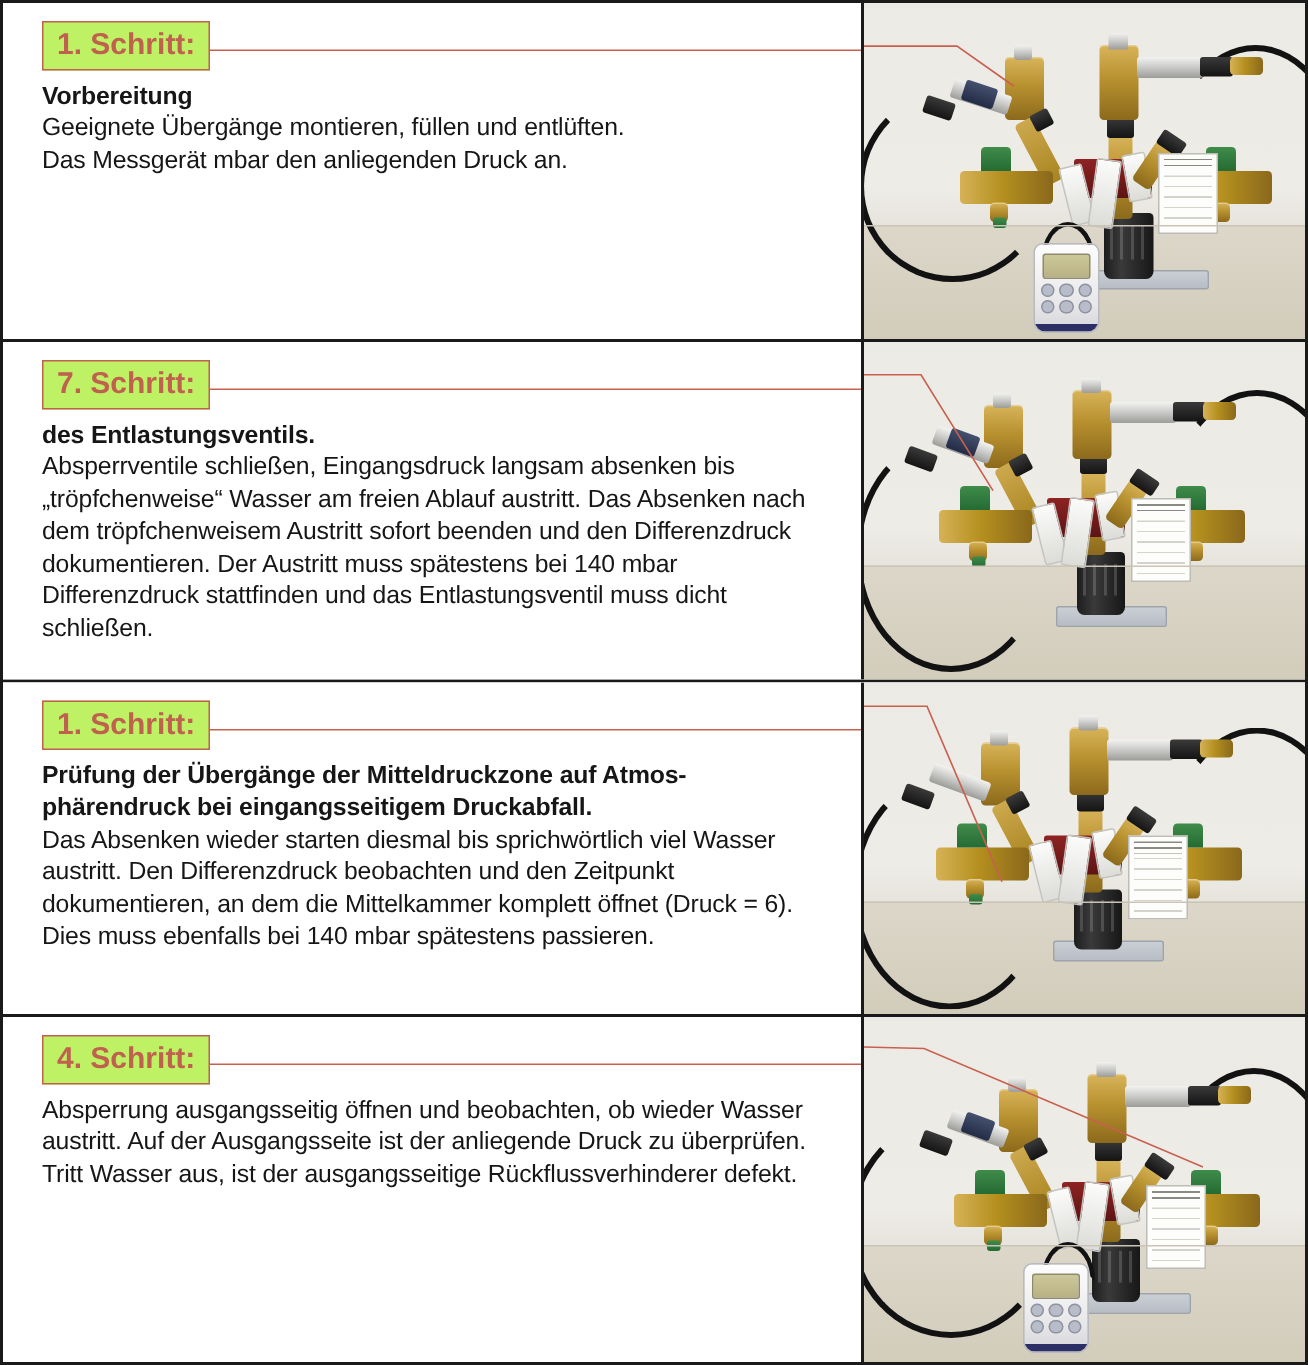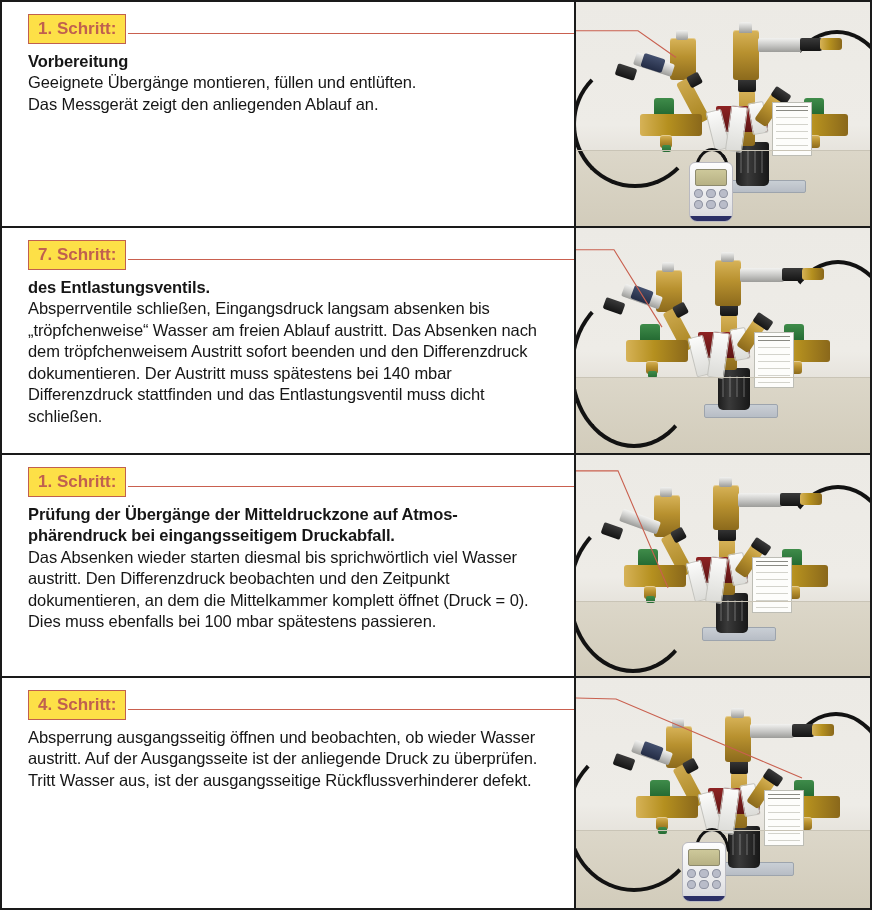--- a/index.html
+++ b/index.html
@@ -50,24 +50,24 @@
     background: #e9e9e4;
     overflow: hidden;
   }
 
   
   .step-label {
     display: inline-block;
     border: 1px solid #c0604f;
     color: #c0604f;
     font-weight: bold;
-    font-size: 17px;
+    font-size: 20px;
     line-height: 1;
     padding: 5px 9px 6px 9px;
-    background: #fde047;
+    background: #bef264;
     position: relative;
     z-index: 4;
   }
   
   .leader-h {
     position: absolute;
     left: 126px;
     top: 31px;
     height: 0;
     border-top: 1px solid #c9604f;
@@ -252,21 +252,21 @@
 
 <div class="page">
 
   <div class="row row-r1">
     <div class="text-col">
       <div class="leader-h"></div>
       <span class="step-label">1. Schritt:</span>
       <div class="body-text">
         <span class="bold-head">Vorbereitung</span>
         <span class="para">Geeignete Übergänge montieren, füllen und entlüften.</span>
-        <span class="para">Das Messgerät zeigt den anliegenden Ablauf an.</span>
+        <span class="para">Das Messgerät mbar den anliegenden Druck an.</span>
       </div>
     </div>
 
     <div class="photo-col">
       <div class="scene">
         <div class="tabletop"></div>
 
         <div class="hose" style="left:-4px; top:58px; width:118px; height:120px; border-right-color:transparent; border-top-color:transparent;"></div>
         <div class="hose" style="right:-26px; top:28px; width:110px; height:150px; border-left-color:transparent; border-bottom-color:transparent;"></div>
 
@@ -399,21 +399,21 @@
     </div>
   </div>
 
   <div class="row row-r3">
     <div class="text-col">
       <div class="leader-h"></div>
       <span class="step-label">1. Schritt:</span>
       <div class="body-text">
         <span class="bold-head">Prüfung der Übergänge der Mitteldruckzone auf Atmos-</span>
         <span class="bold-head">phärendruck bei eingangsseitigem Druckabfall.</span>
-        <span class="para">Das Absenken wieder starten diesmal bis sprichwörtlich viel Wasser austritt. Den Differenzdruck beobachten und den Zeitpunkt dokumentieren, an dem die Mittelkammer komplett öffnet (Druck = 0). Dies muss ebenfalls bei 100 mbar spätestens passieren.</span>
+        <span class="para">Das Absenken wieder starten diesmal bis sprichwörtlich viel Wasser austritt. Den Differenzdruck beobachten und den Zeitpunkt dokumentieren, an dem die Mittelkammer komplett öffnet (Druck = 6). Dies muss ebenfalls bei 140 mbar spätestens passieren.</span>
       </div>
     </div>
 
     <div class="photo-col">
       <div class="scene">
         <div class="tabletop"></div>
 
         <div class="hose" style="left:-8px; top:60px; width:122px; height:150px; border-right-color:transparent; border-top-color:transparent;"></div>
         <div class="hose" style="right:-30px; top:30px; width:116px; height:170px; border-left-color:transparent; border-bottom-color:transparent;"></div>
 

